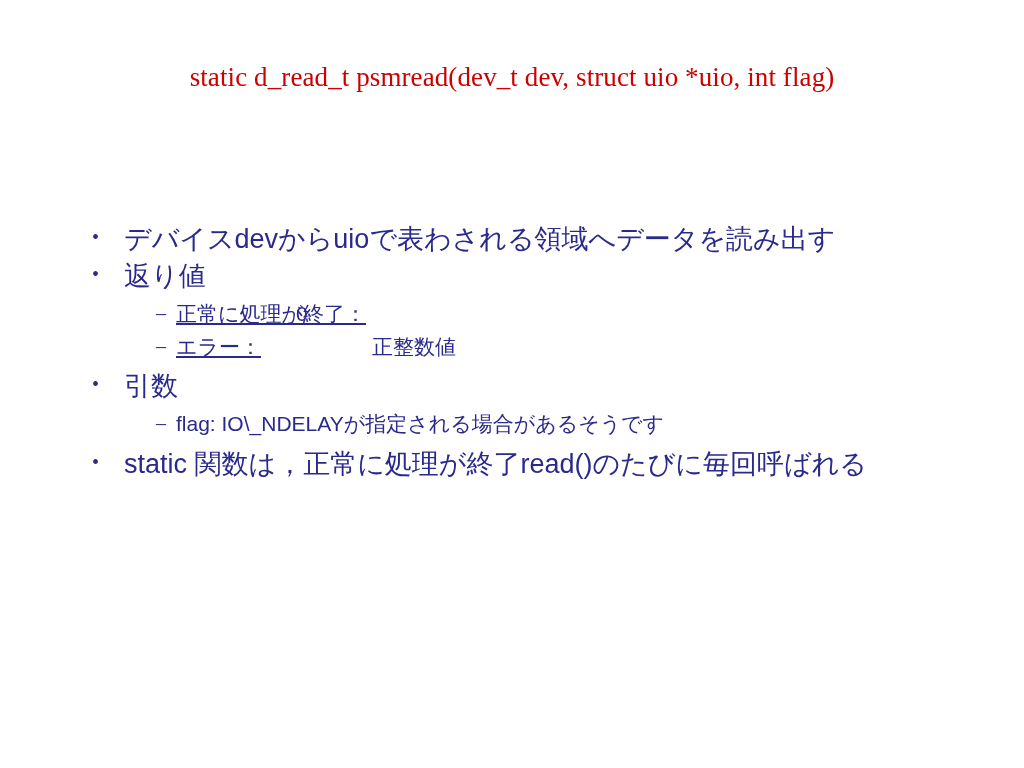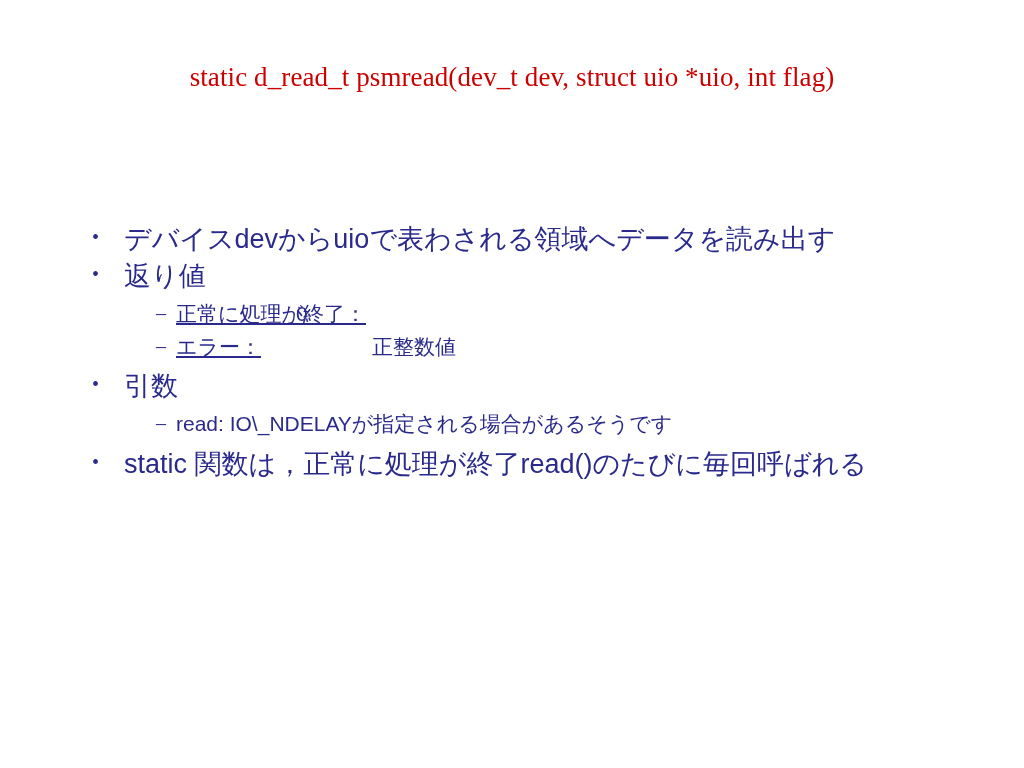--- a/index.html
+++ b/index.html
@@ -119,21 +119,21 @@
           </li>
         </ul>
       </li>
 
       <li class="bullet1">
         <span class="marker">•</span>
         <span>引数</span>
         <ul class="lvl2">
           <li class="bullet2">
             <span class="marker2">–</span>
-            <span class="serif">read: IO\_NDELAY</span><span>が指定される場合があるそうです</span>
+            <span class="serif">flag: IO\_NDELAY</span><span>が指定される場合があるそうです</span>
           </li>
         </ul>
       </li>
 
       <li class="bullet1">
         <span class="marker">•</span>
         <span><span class="serif">static </span><span>関数は，正常に処理が終了</span><span class="serif">read()</span><span>のたびに毎回呼ばれる</span></span>
       </li>
 
     </ul>

